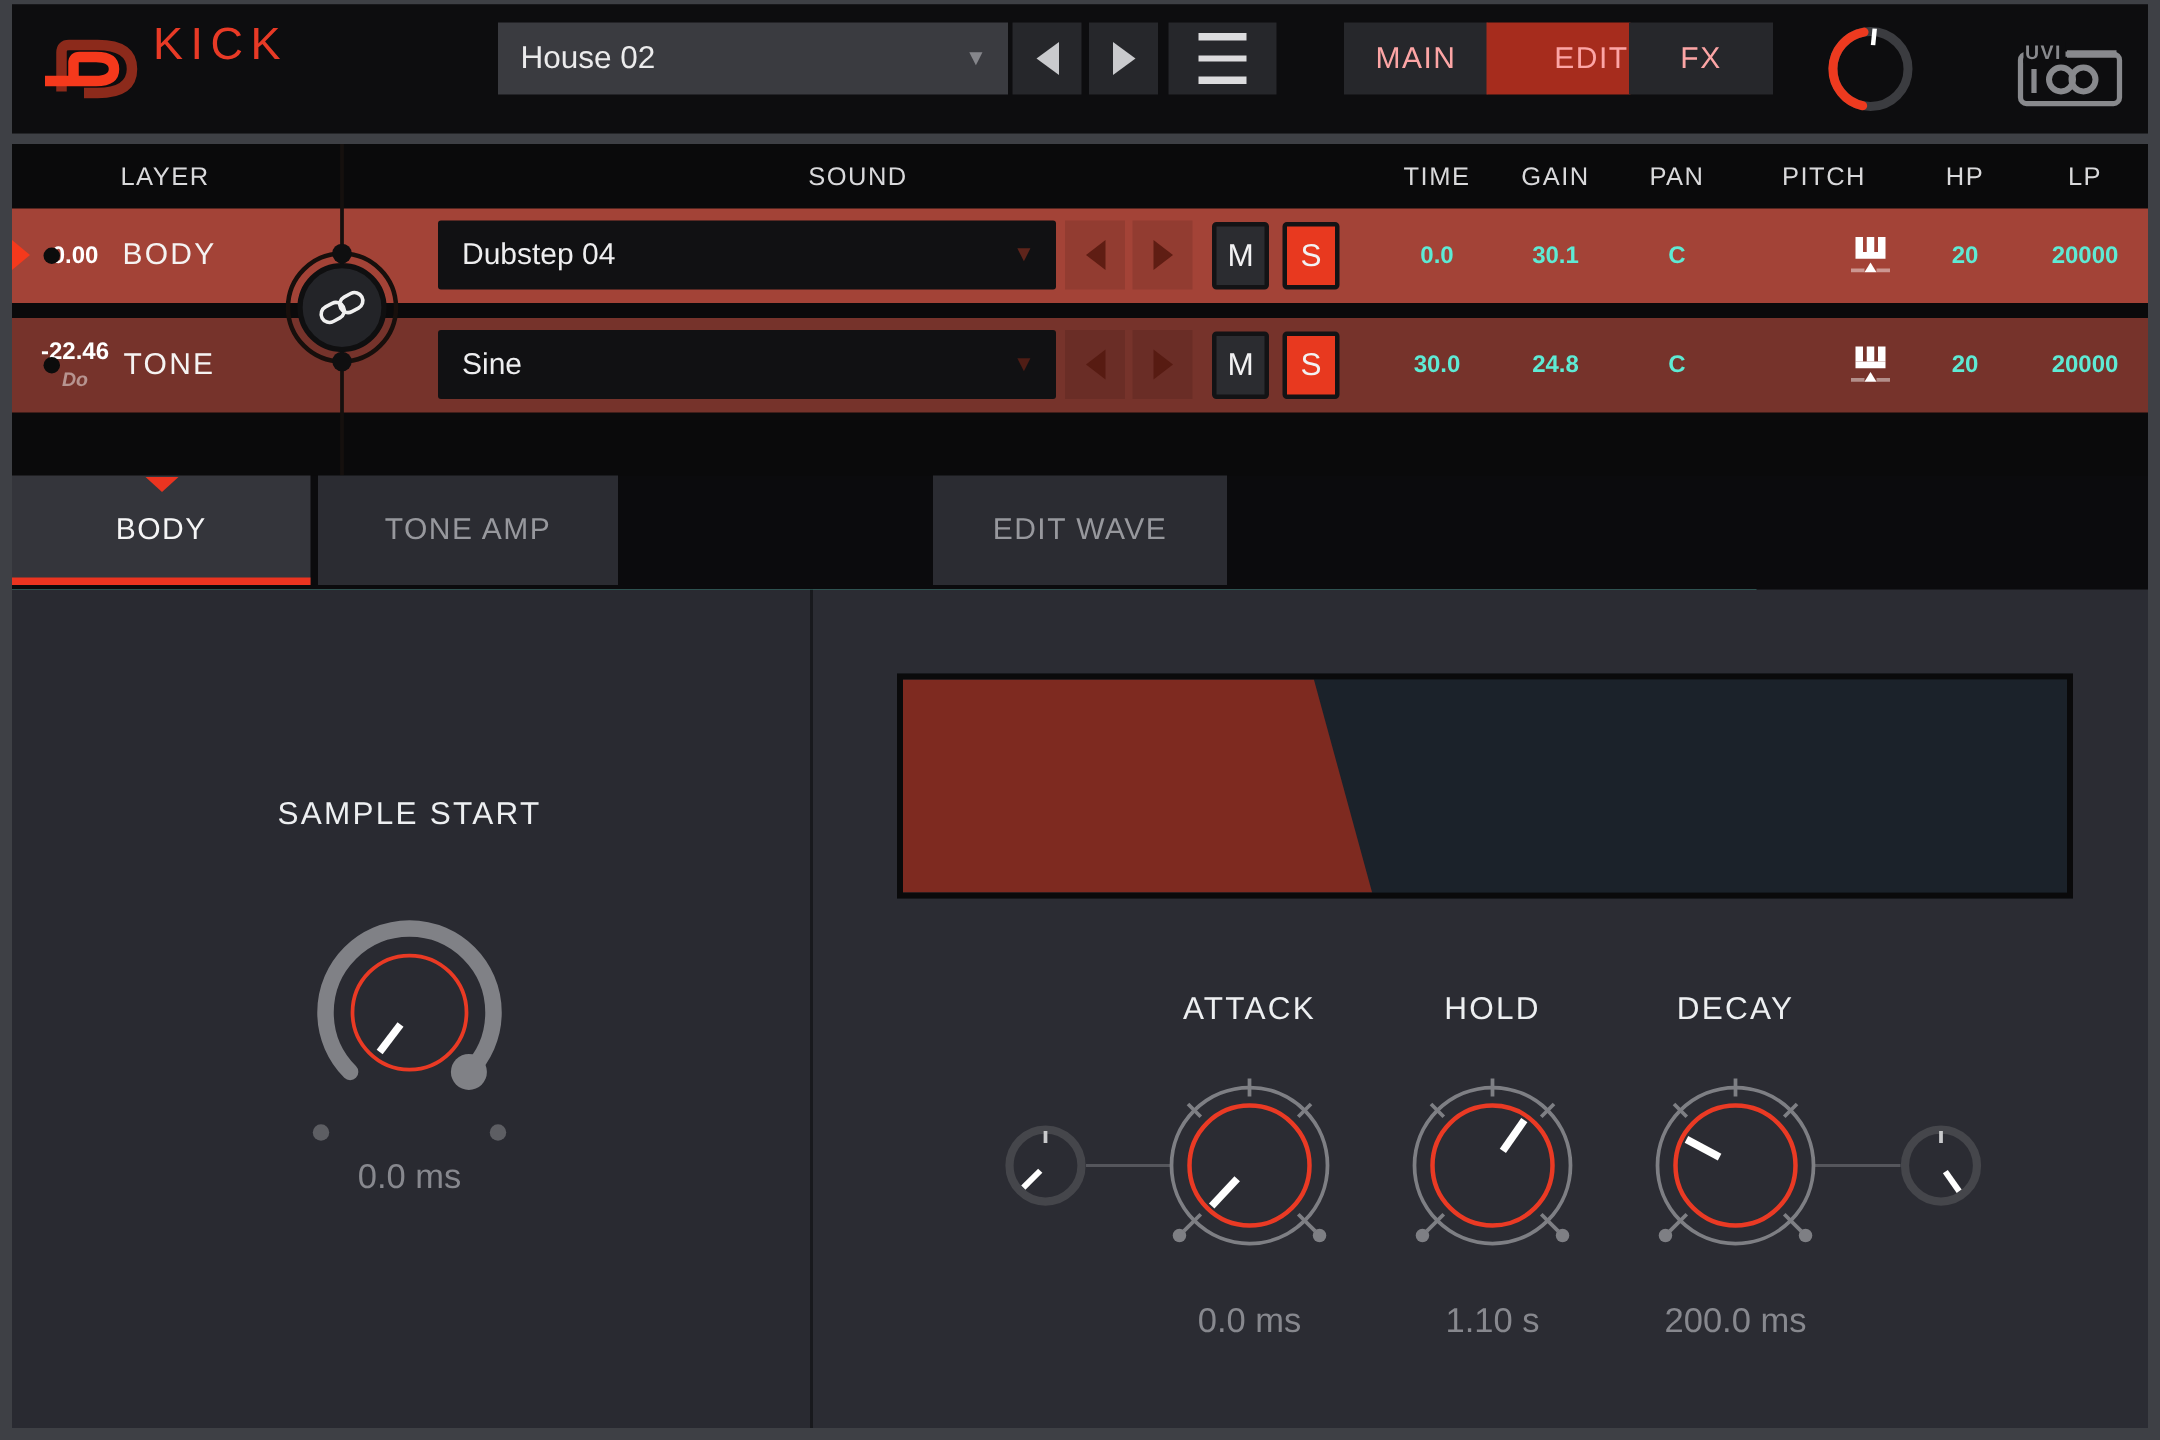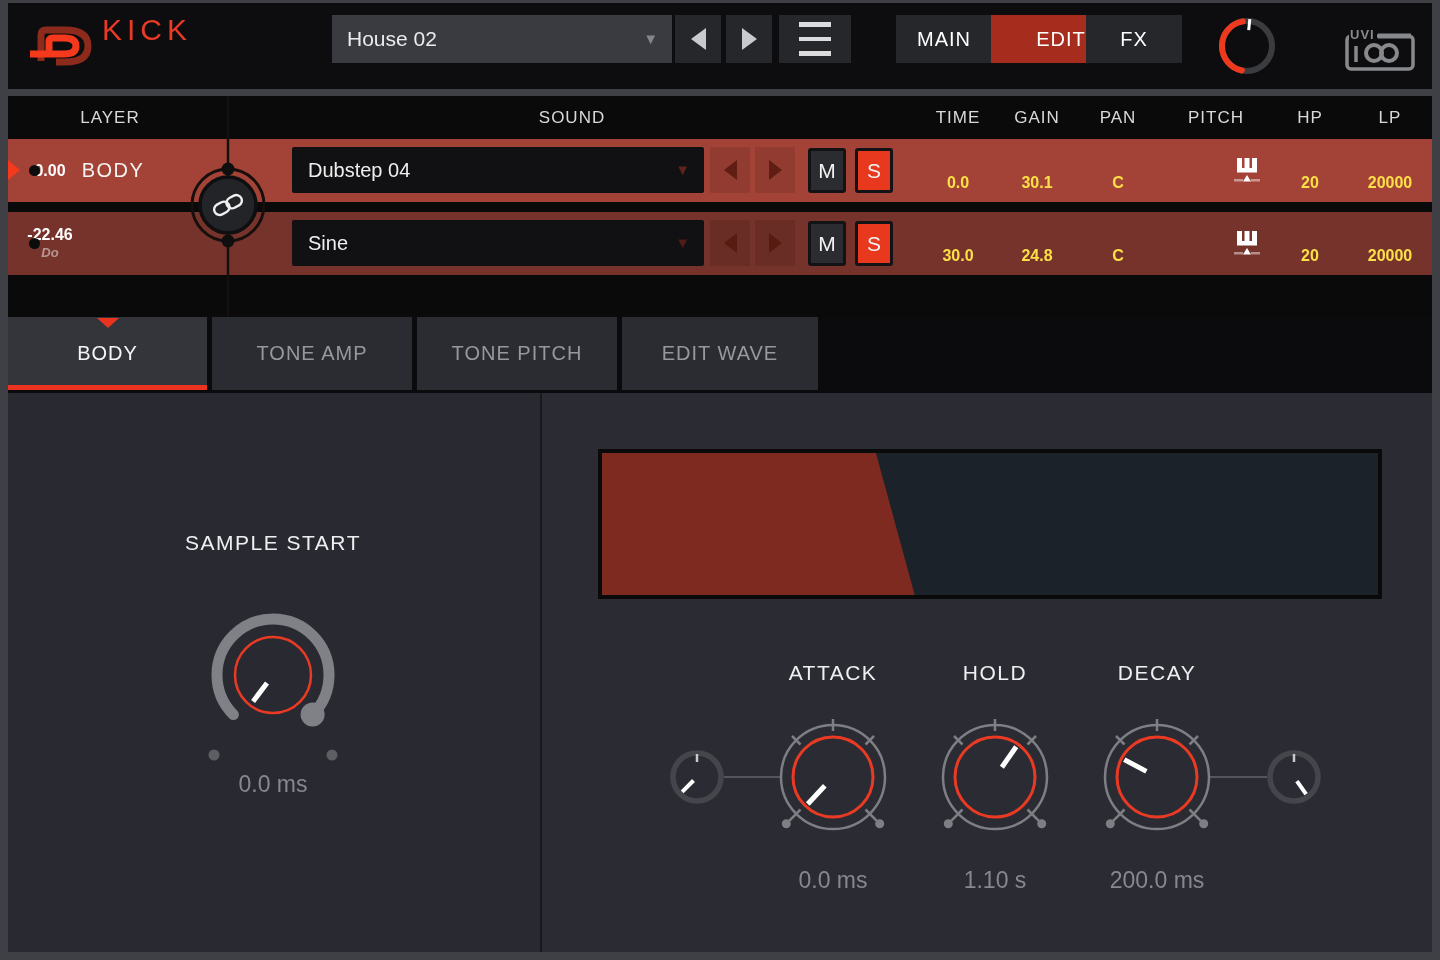--- a/index.html
+++ b/index.html
@@ -19,21 +19,21 @@
             color:#ebebec; font-size:21px; line-height:48px; padding-left:15px; cursor:pointer; }
   .preset .arr { position:absolute; right:14px; top:0; color:#85868b; font-size:15px; }
   .sqbtn { position:absolute; top:12px; height:48px; background:#26272b; display:flex;
            align-items:center; justify-content:center; cursor:pointer; }
   .tri-l { width:0; height:0; border-style:solid; border-width:11px 15px 11px 0;
            border-color:transparent #c9cacd transparent transparent; }
   .tri-r { width:0; height:0; border-style:solid; border-width:11px 0 11px 15px;
            border-color:transparent transparent transparent #c9cacd; }
   .burger div { width:32px; height:4.5px; background:#dcdcde; margin:5px 0; }
   .pagebtn { position:absolute; top:12px; width:96px; height:48px; background:#26272b;
-             color:#ffffff; font-size:20px; letter-spacing:1px; display:flex; align-items:center;
+             color:#fca5a5; font-size:20px; letter-spacing:1px; display:flex; align-items:center;
              justify-content:center; cursor:pointer; }
   .pagebtn.active { background:#a62c1d;padding-left:44px; }
   .sep { position:absolute; left:0; top:86px; width:1424px; height:7px; background:#3e4045; }
 
   
   .layers { position:absolute; left:0; top:93px; width:1424px; height:221px; background:#0a0a0b; }
   .colhead { position:absolute; top:0; height:28px; line-height:43px; text-align:center;
              color:#d9d9db; font-size:17px; letter-spacing:1px; }
   .lrow { position:absolute; left:0; width:1424px; height:63px; }
   .row-body { top:43px;  background:#a34337; }
@@ -57,21 +57,21 @@
   .row-body .rtri-r { border-color:transparent transparent transparent #5f1d13; }
   .row-tone .rtri-l { border-color:transparent #571b12 transparent transparent; }
   .row-tone .rtri-r { border-color:transparent transparent transparent #571b12; }
   .rtri-l { width:0; height:0; border-style:solid; border-width:10px 13px 10px 0; }
   .rtri-r { width:0; height:0; border-style:solid; border-width:10px 0 10px 13px; }
   .ms { position:absolute; top:9px; width:38px; height:45px; border:3px solid #131315;
         border-radius:3px; color:#f2f2f3; font-size:21px; display:flex; align-items:center;
         justify-content:center; cursor:pointer; }
   .mbtn { left:800px; background:#2b2c30; }
   .sbtn { left:847px; background:#e8391f; }
-  .num { position:absolute; top:12px; height:66px; line-height:63px; text-align:center; color:#fde047;
+  .num { position:absolute; top:0; height:66px; line-height:63px; text-align:center; color:#5eead4;
          font-size:16px; font-weight:bold; cursor:ns-resize; }
   .c-time { left:912px; width:76px; } .c-gain { left:991px; width:76px; }
   .c-pan { left:1072px; width:76px; } .c-hp { left:1264px; width:76px; }
   .c-lp { left:1340px; width:84px; }
   .c-pitch { left:1146px; width:84px; height:63px; display:flex; flex-direction:column;
              justify-content:center; align-items:center; text-align:center; cursor:ns-resize; }
   .c-pitch .pv { color:#fff; font-size:16px; font-weight:bold; line-height:18px; }
   .c-pitch .pn { color:rgba(255,255,255,0.48); font-size:13px; font-weight:bold; line-height:17px;font-style:italic; }
   .keyicon { position:absolute; left:1224px; top:17px; cursor:pointer; }
   .linkwrap { position:absolute; left:175px; top:0; cursor:pointer; }
@@ -190,20 +190,21 @@
         <rect x="2" y="23" width="9" height="2.5" fill="rgba(255,255,255,0.45)"></rect>
             <rect x="19" y="23" width="9" height="2.5" fill="rgba(255,255,255,0.45)"></rect>
         <path d="M 15 19 L 11 25.5 H 19 Z" fill="#fff"></path>
       </svg>
       <div class="num c-hp">20</div>
       <div class="num c-lp">20000</div>
     </div>
 
     <div class="lrow row-tone">
       <div class="led"></div>
+      <div class="lname">TONE</div>
       <div class="snddrop">
         <span>Sine</span>
         <span class="arr" style="line-height:46px">▼</span>
       </div>
       <div class="rnav prev">
             <div class="rtri-l"></div>
           </div>
       <div class="rnav next">
             <div class="rtri-r"></div>
           </div>
@@ -244,23 +245,20 @@
 
   <div class="tabs">
     <div class="tab active" style="left:0;width:199px">
       <span>BODY</span>
       <div class="under"></div>
     </div>
     <div class="tabptr"></div>
     <div class="tab" style="left:204px;width:200px">
           <span>TONE AMP</span>
         </div>
-    <div class="tab" style="left:409px;width:200px">
-          <span>TONE PITCH</span>
-        </div>
     <div class="tab" style="left:614px;width:196px">
           <span>EDIT WAVE</span>
         </div>
   </div>
 
   <div class="main">
 
     <div class="lpanel">
       <div class="biglabel" style="left:115px;top:138px;width:300px">SAMPLE START</div>
       <svg style="position:absolute;left:180px;top:207px" width="170" height="170" viewBox="0 0 170 170">

